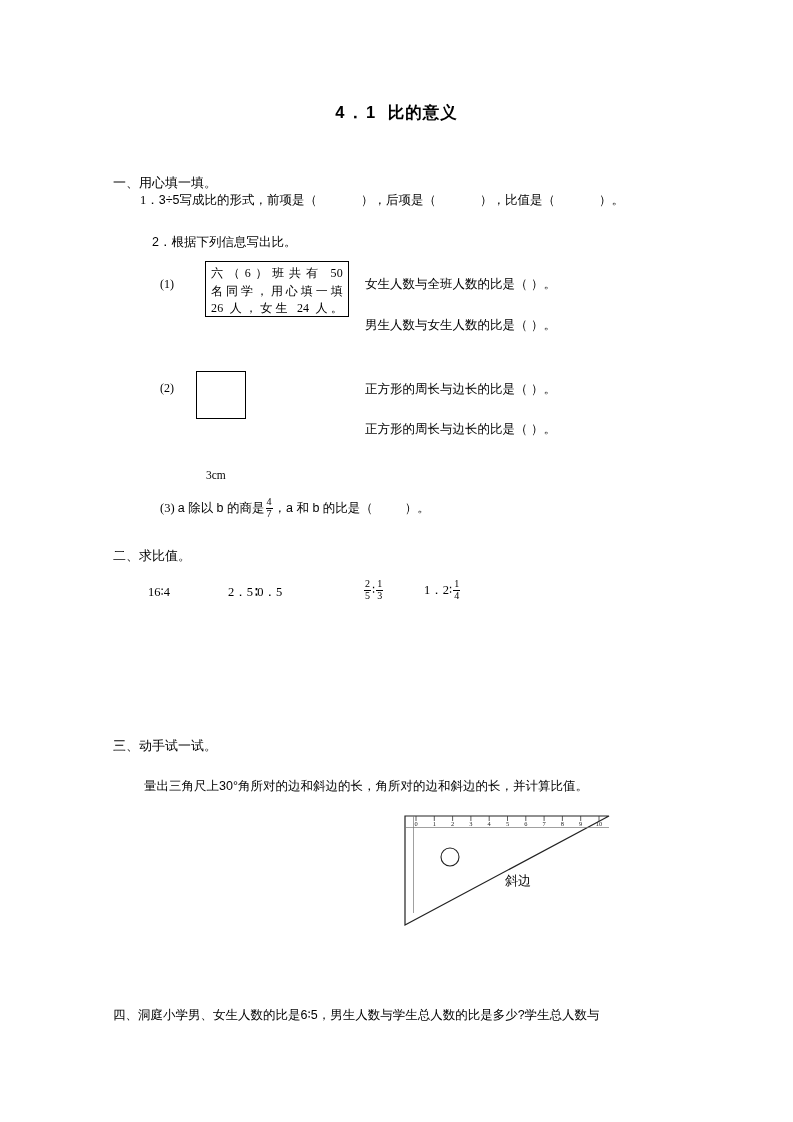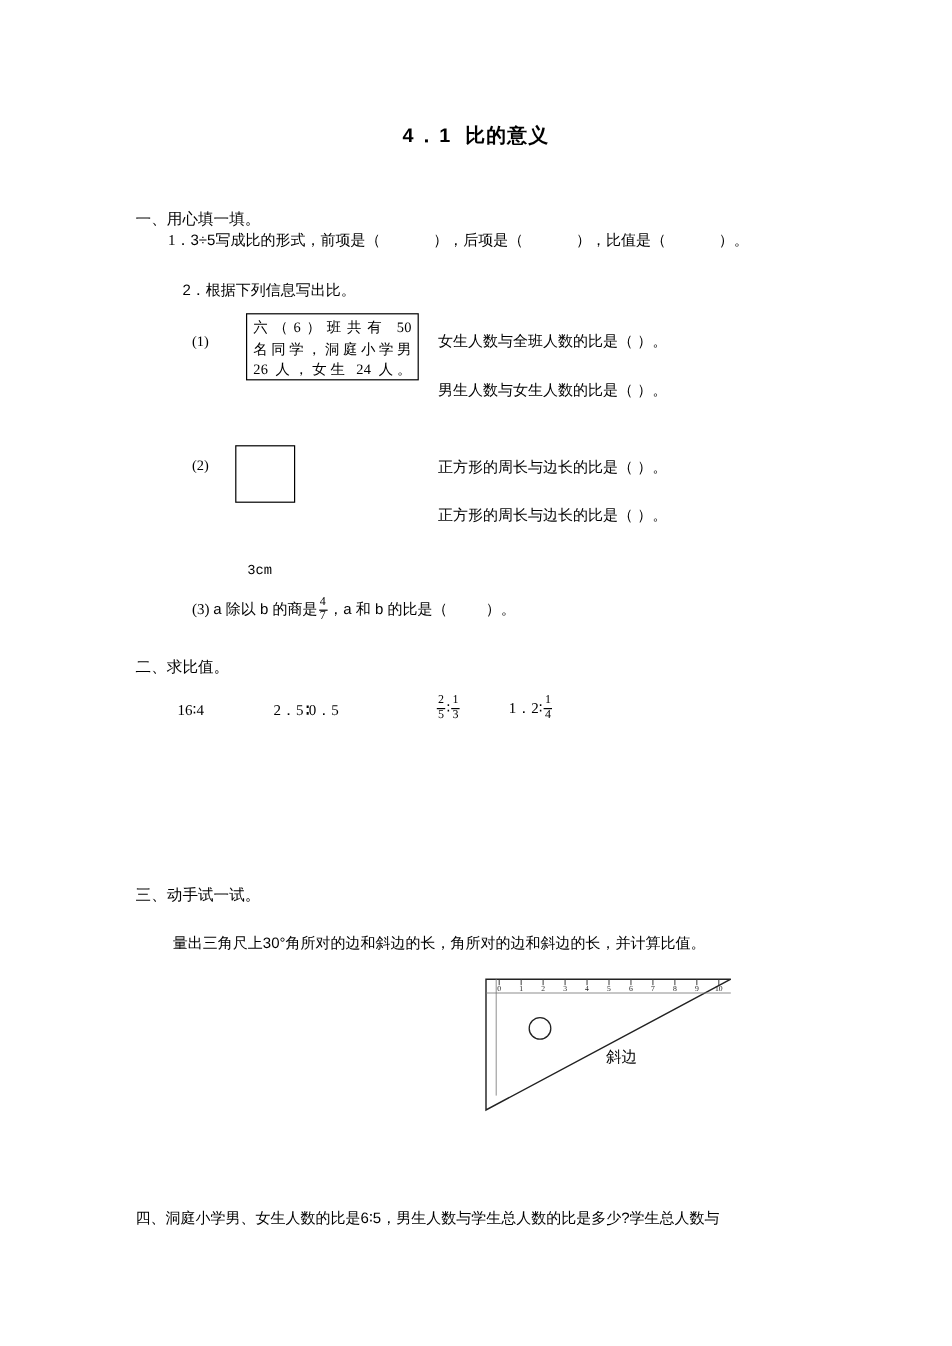--- a/index.html
+++ b/index.html
@@ -139,35 +139,35 @@
   <div class="abs body-text" style="left:140px; top:192px;">
     <span class="serif-text">1．</span><span>3÷5写成比的形式，前项是（</span><span style="display:inline-block;width:44px;"></span><span>），后项是（</span><span style="display:inline-block;width:44px;"></span><span>），比值是（</span><span style="display:inline-block;width:44px;"></span><span>）。</span>
   </div>
 
   <div class="abs body-text" style="left:152px; top:234px;text-align:right;">2．根据下列信息写出比。</div>
 
   <div class="abs serif-text" style="left:160px; top:277px; font-size:12px;">(1)</div>
 
   <div class="abs info-box">
     <div>六（6）班共有 50</div>
-    <div>名同学，洞庭小学男</div>
+    <div>名同学，用心填一填</div>
     <div>26 人，女生 24 人。</div>
   </div>
 
   <div class="abs body-text" style="left:365px; top:276px;">女生人数与全班人数的比是（        ）。</div>
   <div class="abs body-text" style="left:365px; top:317px;">男生人数与女生人数的比是（        ）。</div>
 
   <div class="abs serif-text" style="left:160px; top:381px; font-size:12px;">(2)</div>
 
   <div class="abs square-shape"></div>
 
   <div class="abs body-text" style="left:365px; top:381px;">正方形的周长与边长的比是（        ）。</div>
   <div class="abs body-text" style="left:365px; top:421px;">正方形的周长与边长的比是（        ）。</div>
 
-  <div class="abs" style="left:206px; top:469px; font-size:11.5px; font-family:Liberation Mono, monospace;">3cm</div>
+  <div class="abs" style="left:206px; top:469px; font-size:11.5px; font-family:Liberation Serif, serif;">3cm</div>
 
   <div class="abs serif-text" style="left:160px; top:498px; font-size:12.5px;">
     <span>(3)</span>
     <span class="body-text">a 除以 b 的商是</span><span class="frac"><span class="nu">4</span><span class="de">7</span></span><span class="body-text">，a 和 b 的比是（</span><span style="display:inline-block;width:32px;"></span><span class="body-text">）。</span>
   </div>
 
   <div class="abs sec-head" style="left:113px; top:547px;">二、求比值。</div>
 
   <div class="abs calc-item" style="left:148px; top:584px;">16∶4</div>
 

